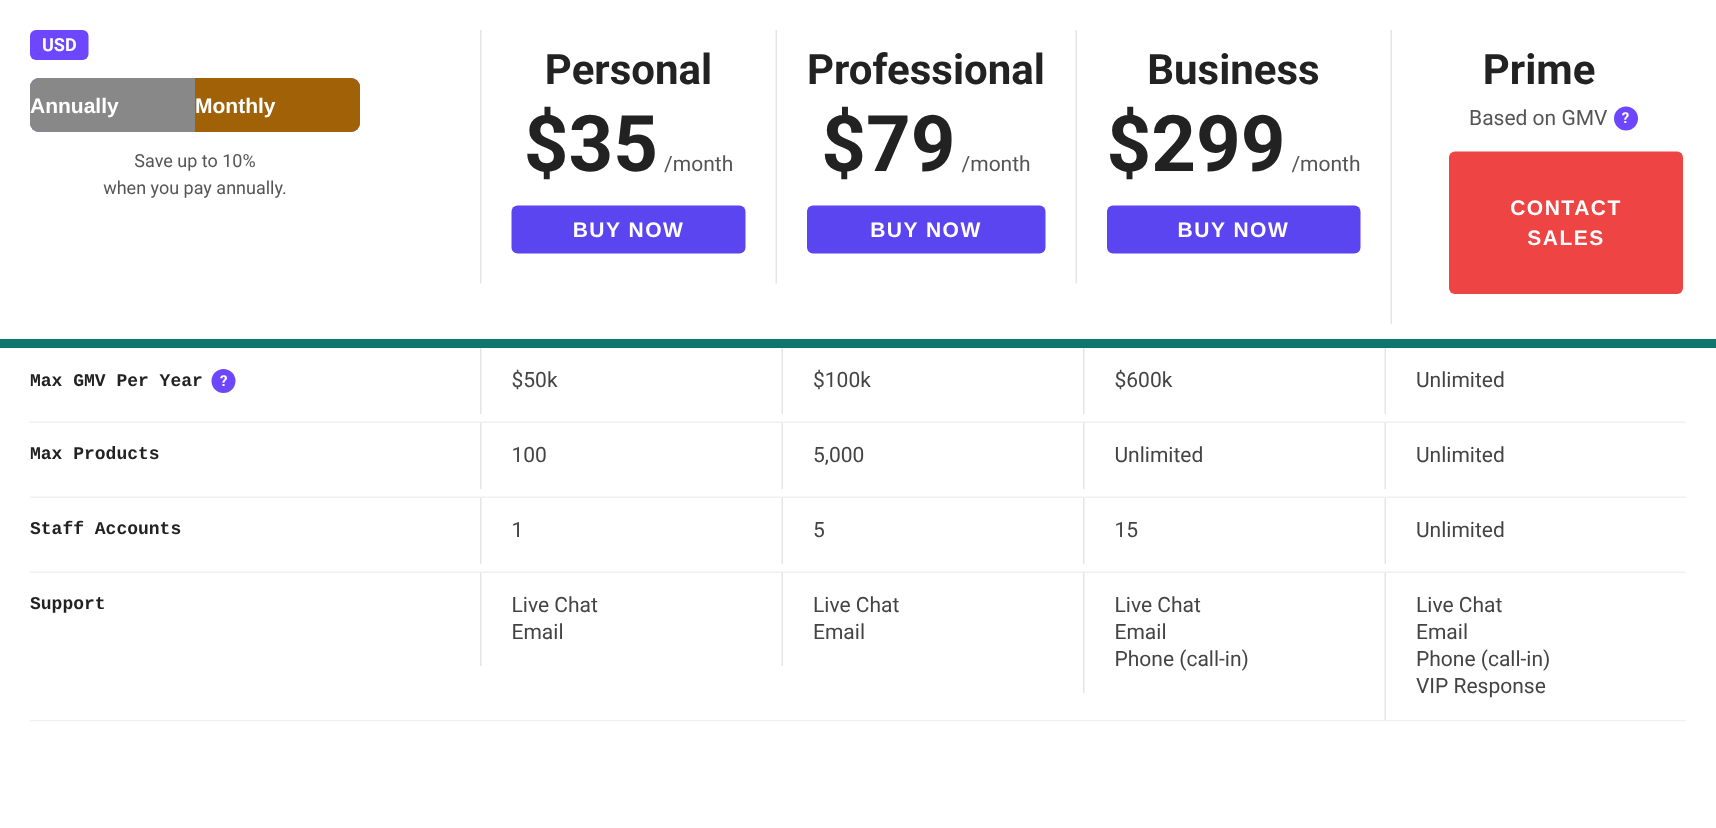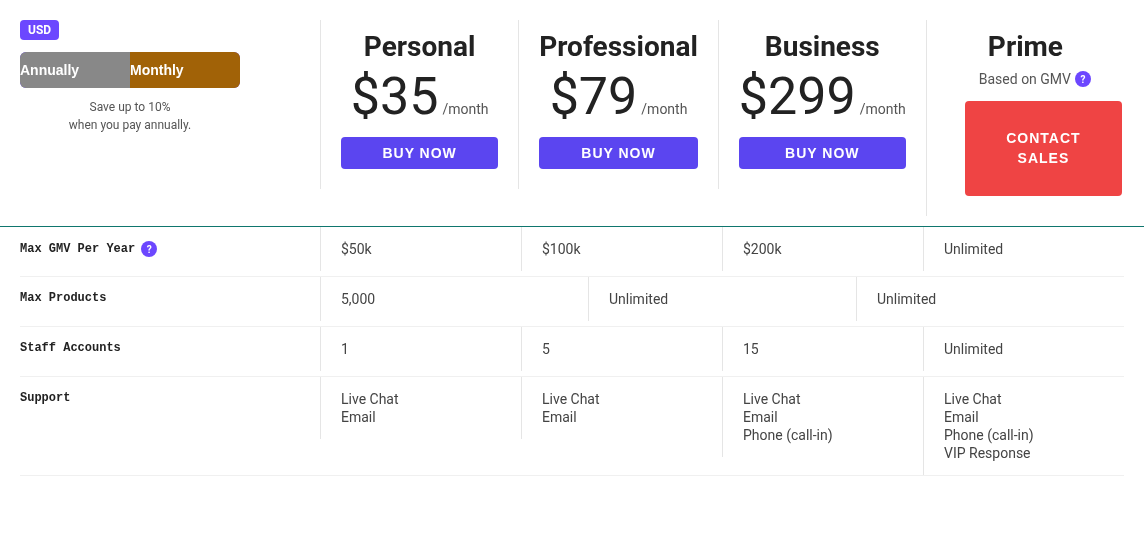--- a/index.html
+++ b/index.html
@@ -15,21 +15,21 @@
       display: flex;
       flex-direction: column;
       width: 1144px;
     }
 
     
     .header-row {
       display: flex;
       align-items: flex-start;
       padding: 20px 20px 10px 20px;
-      border-bottom: 1px solid #0f766e;
+      border-bottom: 6px solid #0f766e;
     }
 
     .left-controls {
       width: 300px;
       flex-shrink: 0;
     }
 
     .currency-row {
       display: flex;
       align-items: center;
@@ -108,21 +108,21 @@
 
     .plan-price-row {
       display: flex;
       align-items: baseline;
       gap: 4px;
       margin-bottom: 14px;
     }
 
     .plan-price {
       font-size: 52px;
-      font-weight: 400;
+      font-weight: 700;
       color: #222;
       line-height: 1;
     }
 
     .plan-period {
       font-size: 14px;
       color: #555;
     }
 
     .plan-gmv {
@@ -283,28 +283,29 @@
 
   <div class="features-section">
 
     <div class="feature-row">
       <div class="feature-label-col">
         <span class="feature-label">Max GMV Per Year</span>
         <span class="help-icon">?</span>
       </div>
       <div class="feature-value-col">$50k</div>
       <div class="feature-value-col">$100k</div>
-      <div class="feature-value-col">$200k</div>
+      <div class="feature-value-col">$600k</div>
       <div class="feature-value-col">Unlimited</div>
     </div>
 
     <div class="feature-row">
       <div class="feature-label-col">
         <span class="feature-label">Max Products</span>
       </div>
+      <div class="feature-value-col">100</div>
       <div class="feature-value-col">5,000</div>
       <div class="feature-value-col">Unlimited</div>
       <div class="feature-value-col">Unlimited</div>
     </div>
 
     <div class="feature-row">
       <div class="feature-label-col">
         <span class="feature-label">Staff Accounts</span>
       </div>
       <div class="feature-value-col">1</div>

